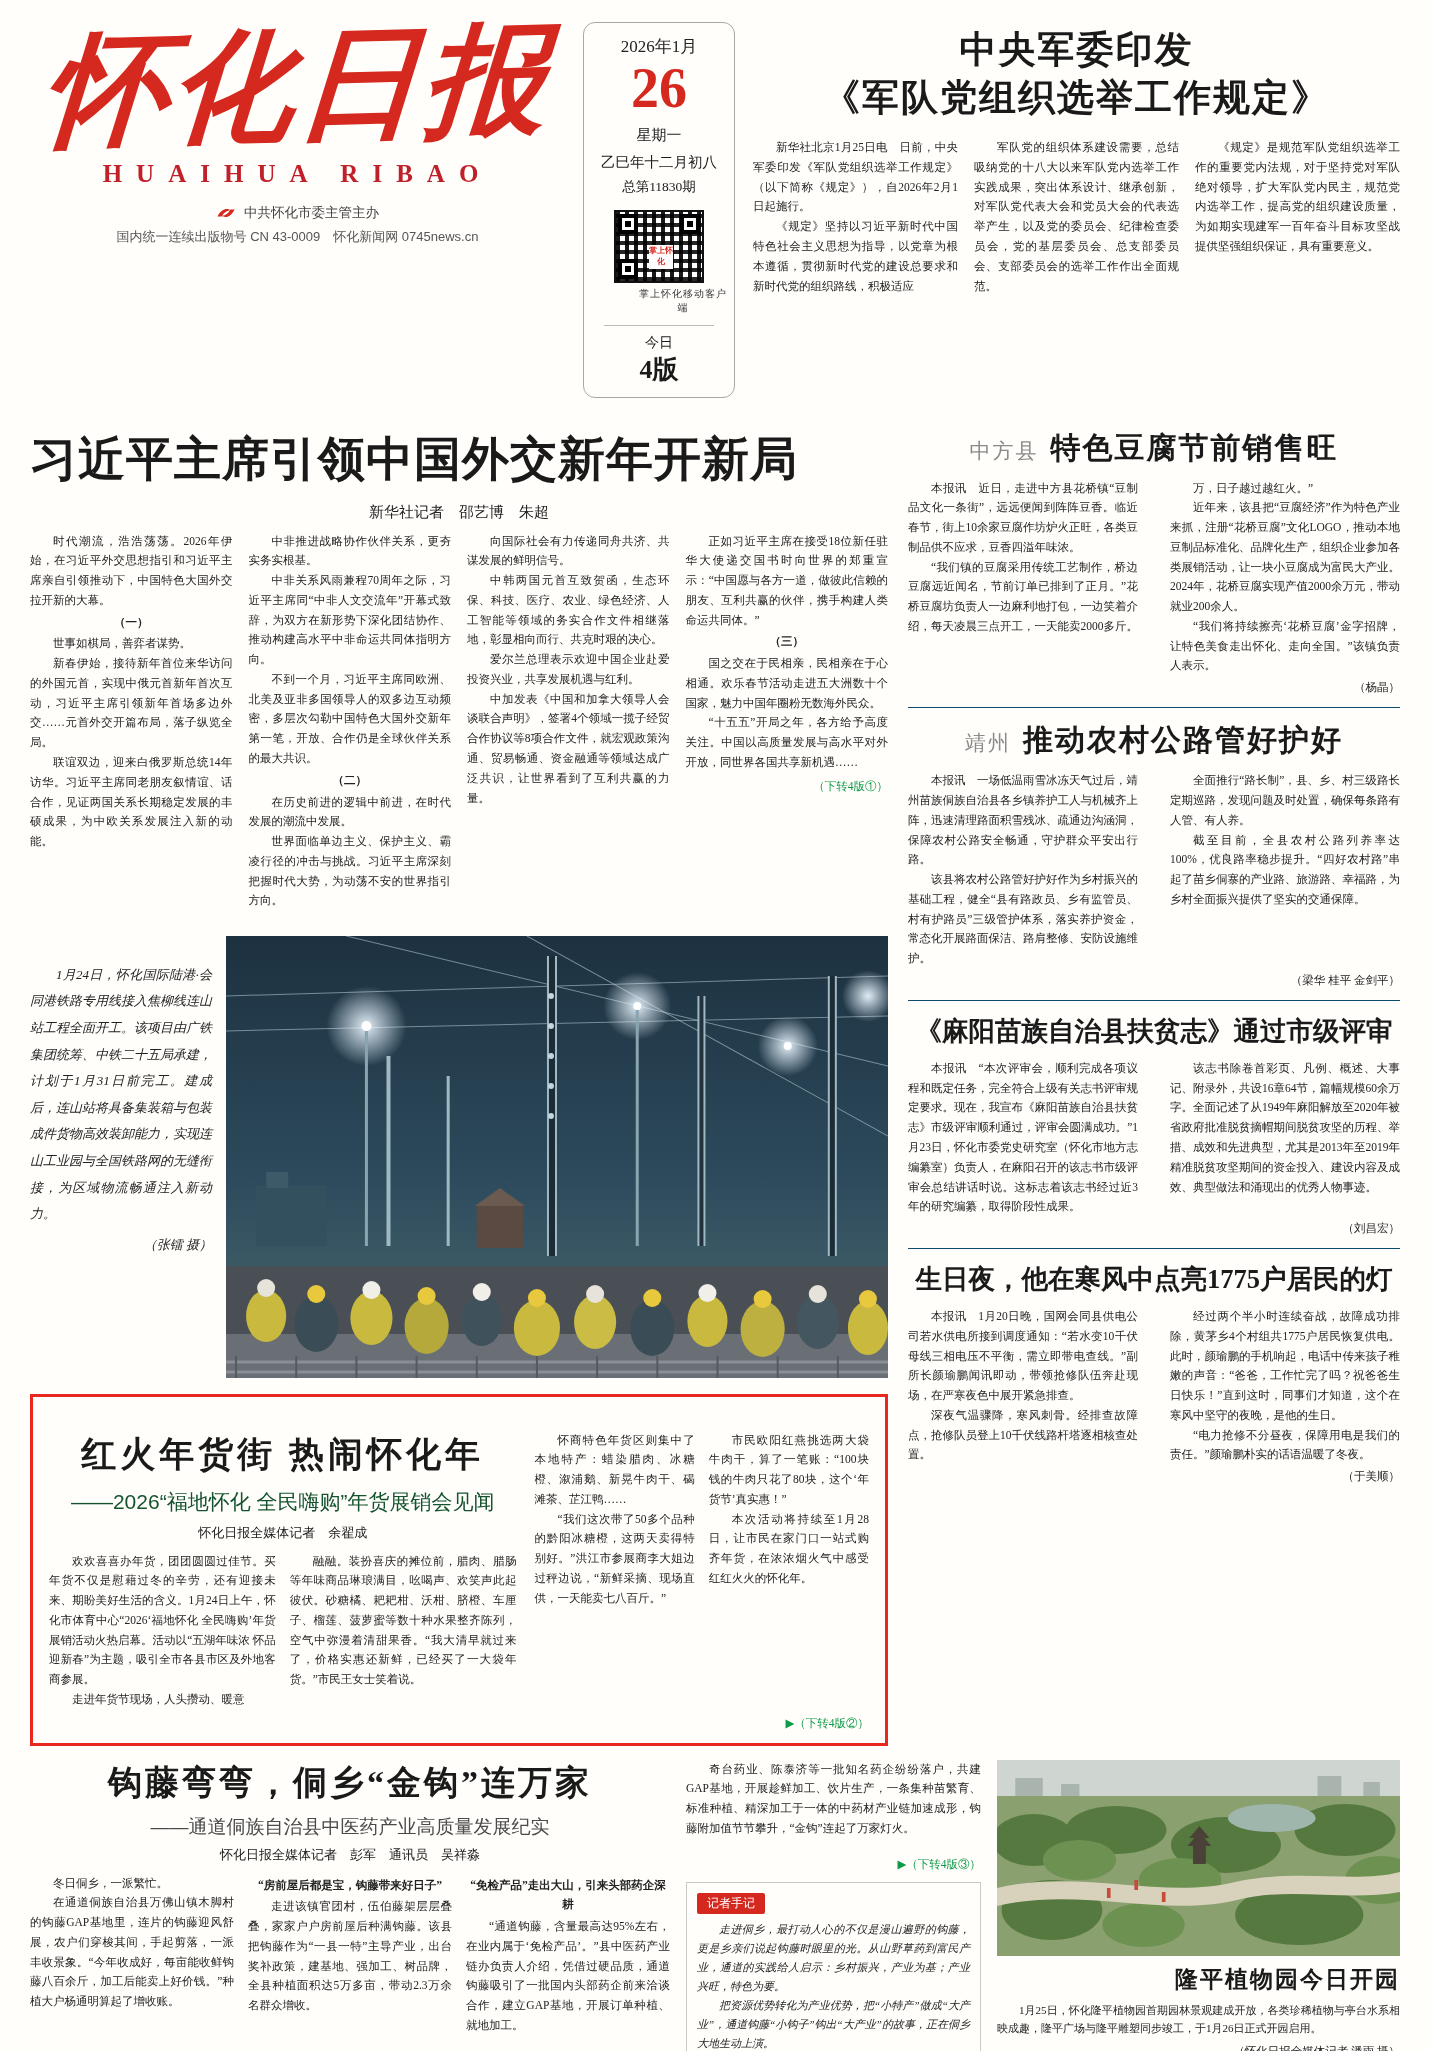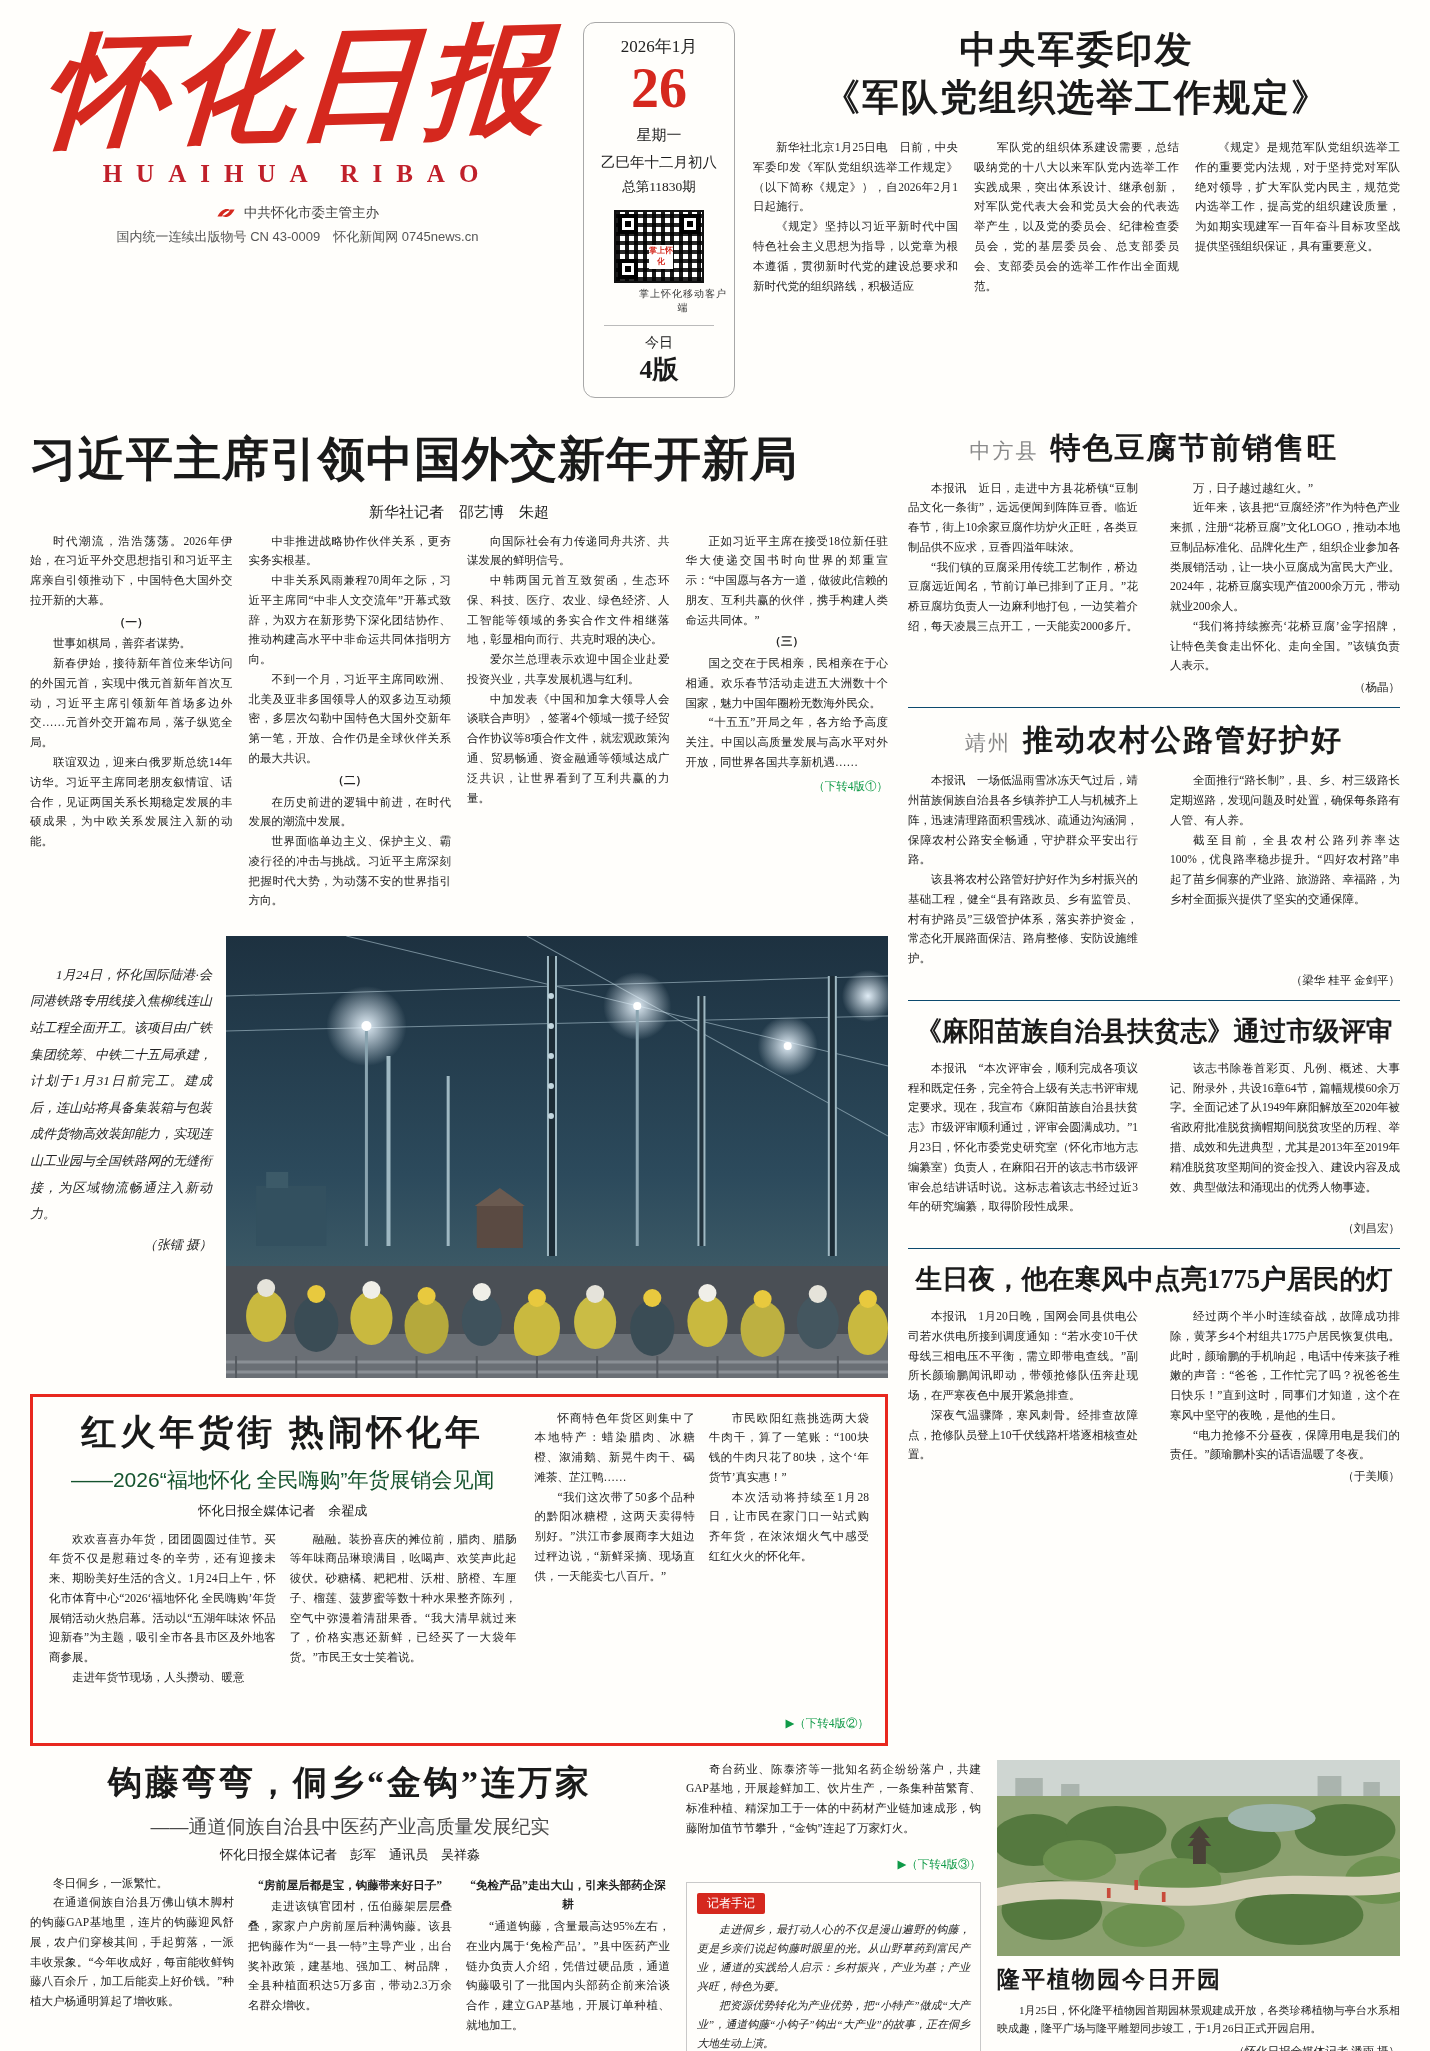--- a/index.html
+++ b/index.html
@@ -59,21 +59,21 @@
   .jump { color:#0f9a47; text-align:right; display:block; margin-top:4px; font-size:11.5px; }
 
   .photo-row { display:flex; gap:14px; margin-top:16px; }
   .photo-cap { width:182px; font-size:13px; line-height:2.05; text-align:justify; font-style:italic;
           color:#222; padding-top:26px; }
   .photo-cap p { text-indent:2em; }
   .photo-credit { text-align:right; font-style:italic; margin-top:4px; }
   .photo1 { flex:1; height:442px; background:#22384a; }
   .photo1 svg { width:100%; height:100%; display:block; }
 
-  .festival { margin-top:16px; border:3.5px solid #e8281e; padding:12px 16px 12px 16px;
+  .festival { margin-top:16px; border:3.5px solid #e8281e; padding:34px 16px 12px 16px;
           display:flex; gap:18px; min-height:352px; }
   .fest-left { width:57%; }
   .fest-title { font-size:35px; font-weight:900; text-align:center; letter-spacing:4px; }
   .fest-sub { font-size:21px; color:#14532d; text-align:center; margin-top:10px;
           font-family:"Liberation Sans",sans-serif; }
   .fest-by { font-size:13px; text-align:center; margin:8px 0 10px 0; }
   .fest-cols , .fest-cols-r { display:flex; gap:14px; }
   .fest-right { flex:1; display:flex; flex-direction:column; }
 
   
@@ -95,21 +95,21 @@
   .gt-cols { display:flex; gap:14px; }
   .gt-side { width:295px; flex-shrink:0; display:flex; flex-direction:column; }
   .notes { border:1px solid #c9c9c9; padding:10px 10px 8px 10px; margin-top:10px; }
   .notes-chip { display:inline-block; background:#d5281e; color:#fff; font-size:12px; padding:2px 10px;
           border-radius:2px; margin-bottom:6px; font-family:"Liberation Sans",sans-serif; }
   .notes .col { font-style:italic; font-size:11px; }
 
   .photo2-block { flex:1; }
   .photo2 { height:196px; background:#7a8f72; }
   .photo2 svg { width:100%; height:100%; display:block; }
-  .p2-title { font-size:23px; font-weight:900; text-align:left; margin:8px 0 6px 0; letter-spacing:2px; }
+  .p2-title { font-size:23px; font-weight:900; text-align:right; margin:8px 0 6px 0; letter-spacing:2px; }
   .p2-cap { font-size:11px; line-height:1.7; text-align:justify; color:#222; }
   .p2-cap p { text-indent:2em; }
   .emblem { width:20px; height:14px; flex-shrink:0; }
 </style>
 </head>
 <body>
 
 <div class="page">
 
   <div class="topbar">

